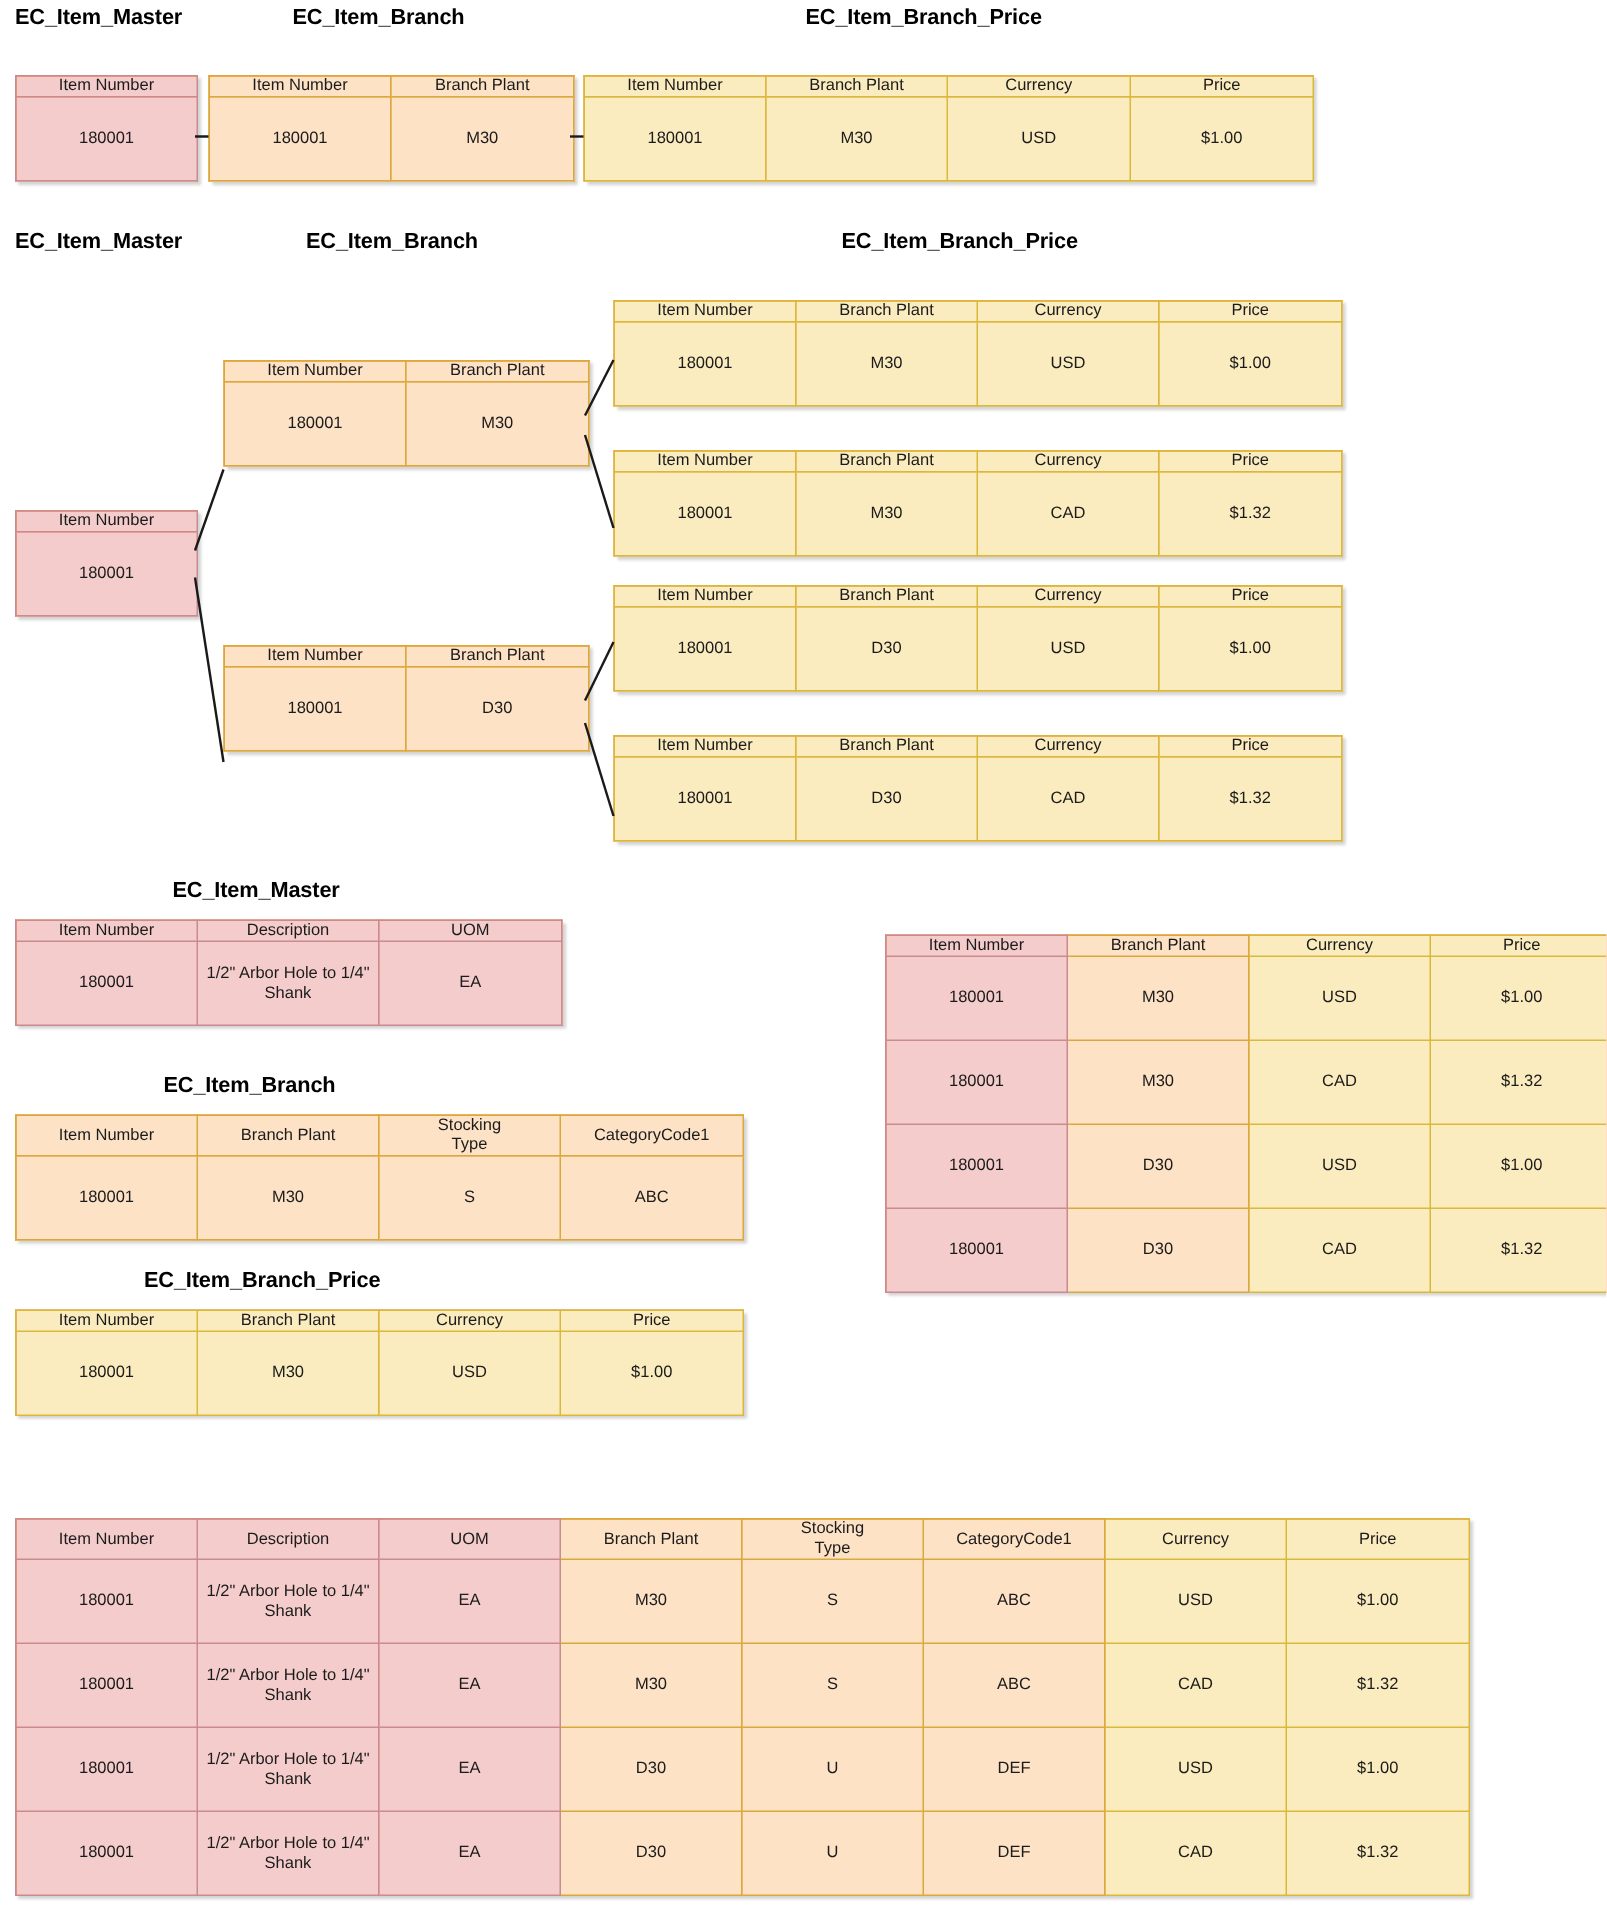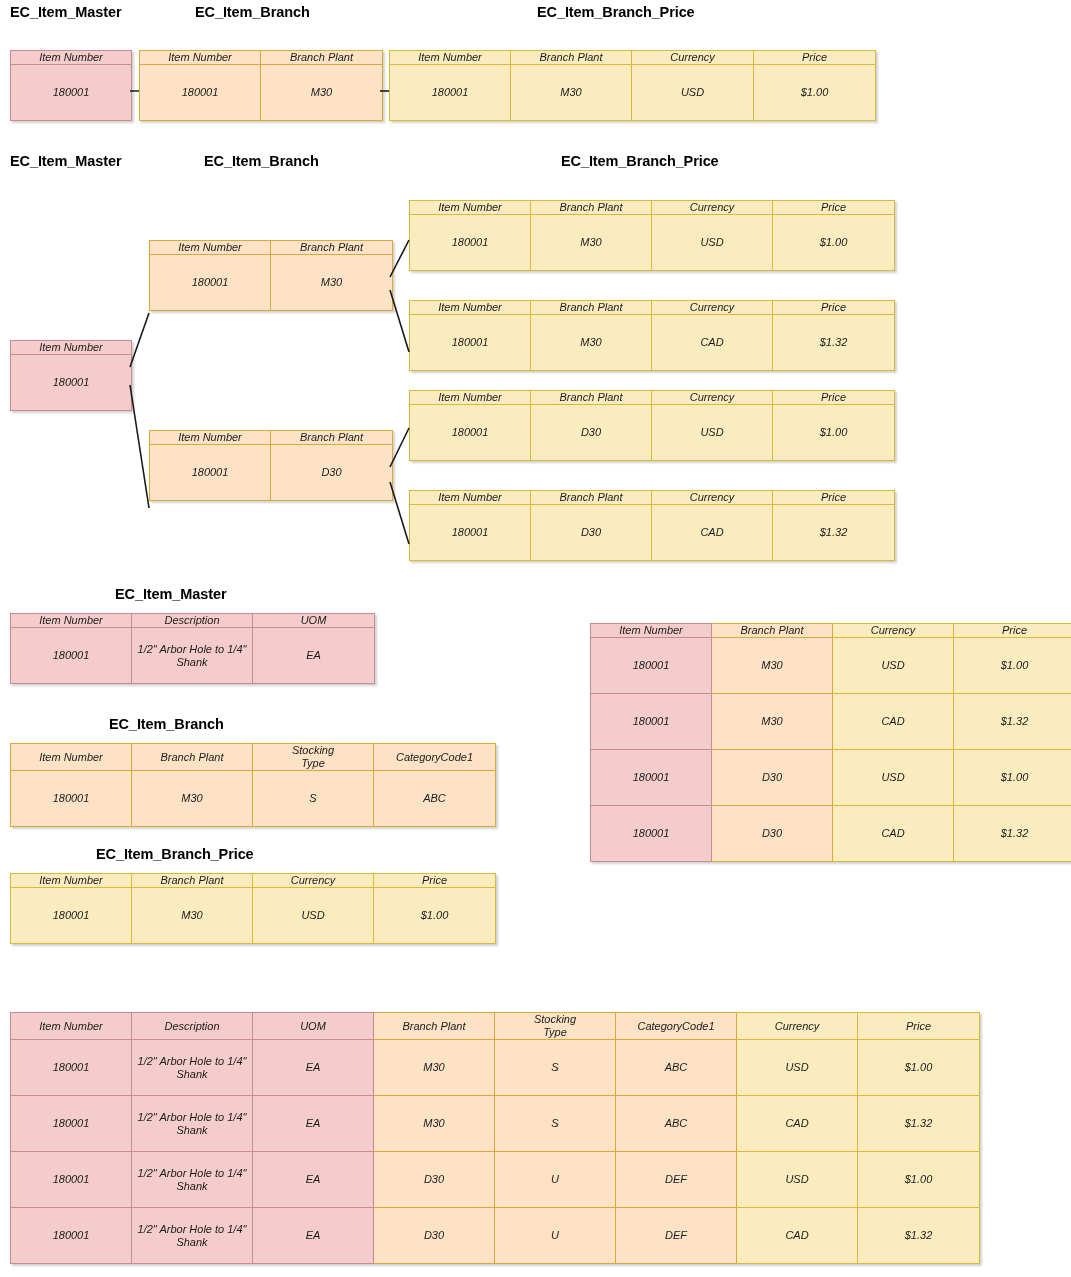--- a/index.html
+++ b/index.html
@@ -30,21 +30,20 @@
     letter-spacing: -0.1px;
     white-space: nowrap;
   }
 
   
   .etable {
     position: absolute;
     border-collapse: collapse;
     table-layout: fixed;
     background: #f97316;
-    font-style: italic;
   }
   .etable td, .etable th {
     padding: 0;
     margin: 0;
     text-align: center;
     vertical-align: middle;
     font-weight: normal;
     font-size: 11px;
     line-height: 13px;
     color: #1b1b1b;

